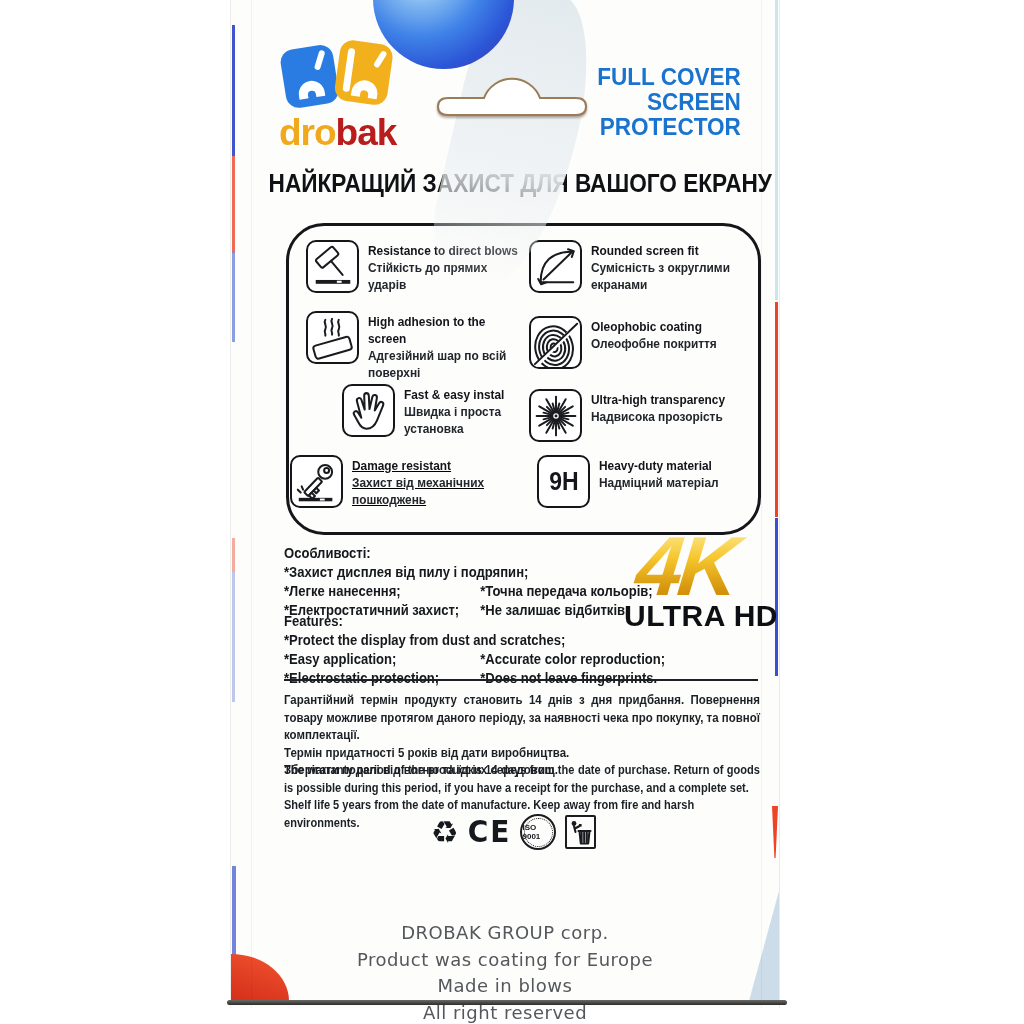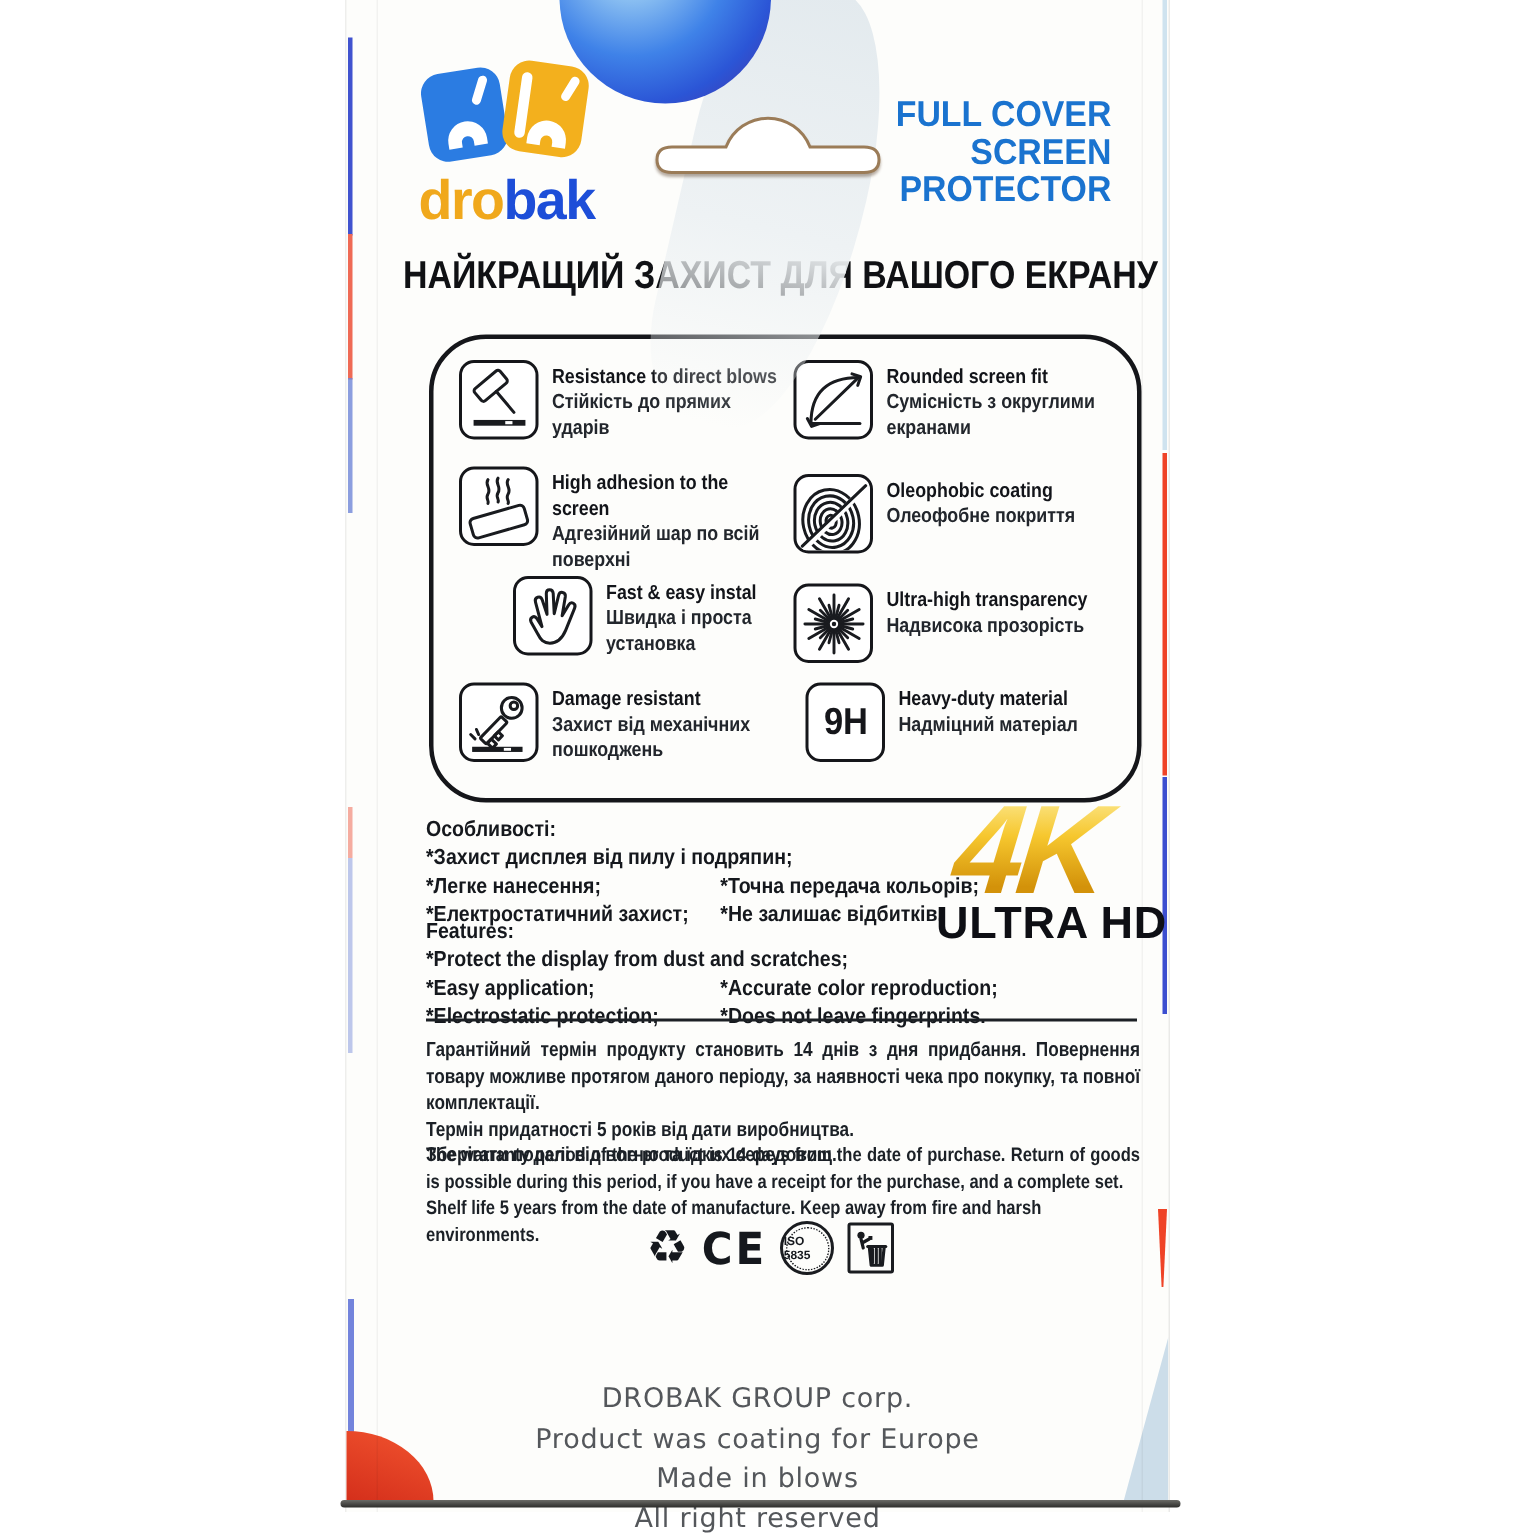--- a/index.html
+++ b/index.html
@@ -24,21 +24,21 @@
   .swoosh{position:absolute;left:222px;top:-12px;width:122px;height:300px;z-index:1;
       background:linear-gradient(to bottom,#e3eaee 0%,#eef2f4 55%,rgba(246,248,249,0)100%);
       border-radius:52% 48% 60% 40% / 45% 55% 70% 30%;transform:rotate(13deg);}
   .sphere{position:absolute;left:142px;top:-72px;width:141px;height:141px;border-radius:50%;z-index:2;
       background:radial-gradient(circle at 34% 32%,#cfe7f7 0%,#8fc3f2 18%,#3f82e8 48%,#2b55d6 72%,#4b2f9e 100%);}
   .hangslot{position:absolute;left:199px;top:74px;z-index:3;filter:drop-shadow(0 2px 1px rgba(96,72,48,.45));}
 
   .logo{position:absolute;left:48px;top:38px;z-index:4;}
   .wordmark{font-size:37px;font-weight:bold;letter-spacing:-1px;margin-top:-4px;}
   .wordmark .p1{color:#f0a81c;}
-  .wordmark .p2{color:#1d4ed8;text-align:center;}
+  .wordmark .p2{color:#b91c1c;text-align:center;}
 
   .tagline{position:absolute;right:38px;top:64px;z-index:4;text-align:right;color:#1a73cf;
       font-weight:bold;font-size:24px;line-height:25px;transform:scaleX(.94);transform-origin:right top;}
 
   .heading{position:absolute;left:0;top:168px;width:100%;text-align:center;}
   .heading span{display:inline-block;white-space:nowrap;font-size:26px;font-weight:bold;color:#101114;
       transform:scaleX(.87);}
 
   
   .featurebox{position:absolute;left:55px;top:223px;width:469px;height:306px;
@@ -181,21 +181,21 @@
           <svg class="icon" width="48" height="48" viewBox="0 0 50 50">
             <path d="M14 37 L9.5 29 C8 26 11.5 23.5 13.5 26.5 L17 32 L12.5 15 C11.5 11.5 16 10 17.2 13.5 L20.5 23.5 L20 9 C20 5.5 24.5 5.5 24.8 9 L25.5 23 L28.5 10.5 C29.3 7 33.7 7.8 33.2 11.3 L31 24.5 L35.5 17 C37.3 14 41 16 39.6 19.3 L33.5 34.5 C31 40.5 27.5 43.5 22.5 43.5 C18 43.5 16 41 14 37 Z"></path>
           </svg>
         </div>
         <div class="ftext">
             <div class="fen">Fast &amp; easy instal</div>
           <div class="fuk">Швидка і проста установка</div>
           </div>
       </div>
 
-      <div class="feat" style="left:17px;top:229px;">
+      <div class="feat" style="left:1px;top:229px;text-decoration:underline;">
         <div class="ficon">
           <svg class="icon" width="48" height="48" viewBox="0 0 50 50">
             <circle cx="33.5" cy="14.5" r="7.2"></circle>
             <circle cx="35" cy="13" r="2.6"></circle>
             <g transform="rotate(-46 22 29)">
               <rect x="10" y="26" width="21" height="6" rx="1"></rect>
               <rect x="11" y="32" width="4" height="5"></rect>
               <rect x="18" y="32" width="4" height="4"></rect>
             </g>
             <path d="M8 36 L5 33 M10.5 33 L9 29.5" stroke-width="1.6"></path>
@@ -327,21 +327,21 @@
     <div class="warranty" style="top:761px;font-size:13px;">
       <div class="just">The warranty period of the product is 14 days from the date of purchase. Return of goods is possible during this period, if you have a receipt for the purchase, and a complete set.</div>
       <div>Shelf life 5 years from the date of manufacture. Keep away from fire and harsh environments.</div>
     </div>
 
     <div class="certs">
       <span class="recycle">♻</span>
       <span class="ce">CE</span>
       <span class="iso">
         <span>ISO</span>
-        <span>5835</span>
+        <span>9001</span>
       </span>
       <span class="bin">
         <svg class="icon" width="25" height="28" viewBox="0 0 25 28">
           <circle class="fill" cx="6" cy="5.5" r="2.4"></circle>
           <path d="M6 8 L7.5 14 M7 10.5 L11.5 8" stroke-width="1.6"></path>
           <rect class="fill" x="11" y="6" width="2.6" height="2.6"></rect>
           <path d="M11.5 13 h10 l-1.3 12.5 h-7.4 Z" stroke-width="1.5"></path>
           <path d="M13.6 14.5 v9.5 M16.2 14.5 v9.5 M18.8 14.5 v9.5" stroke-width="1.1"></path>
           <path d="M10.5 13 h12" stroke-width="1.5"></path>
         </svg>

